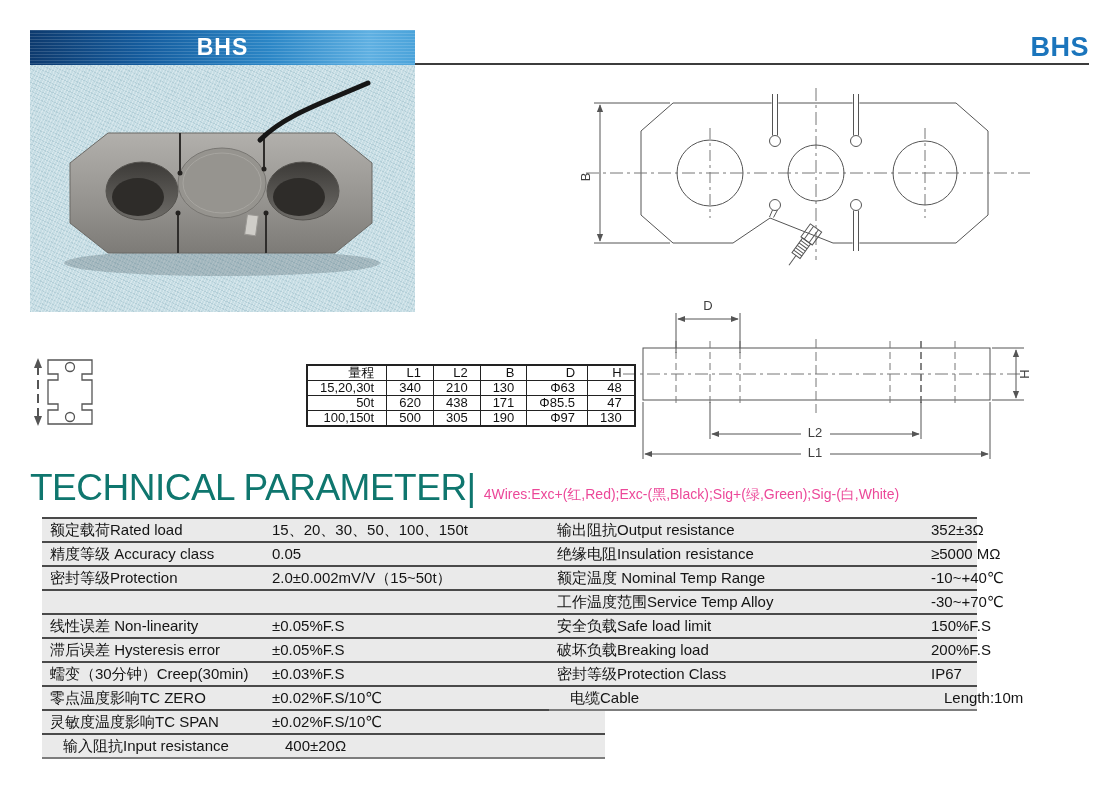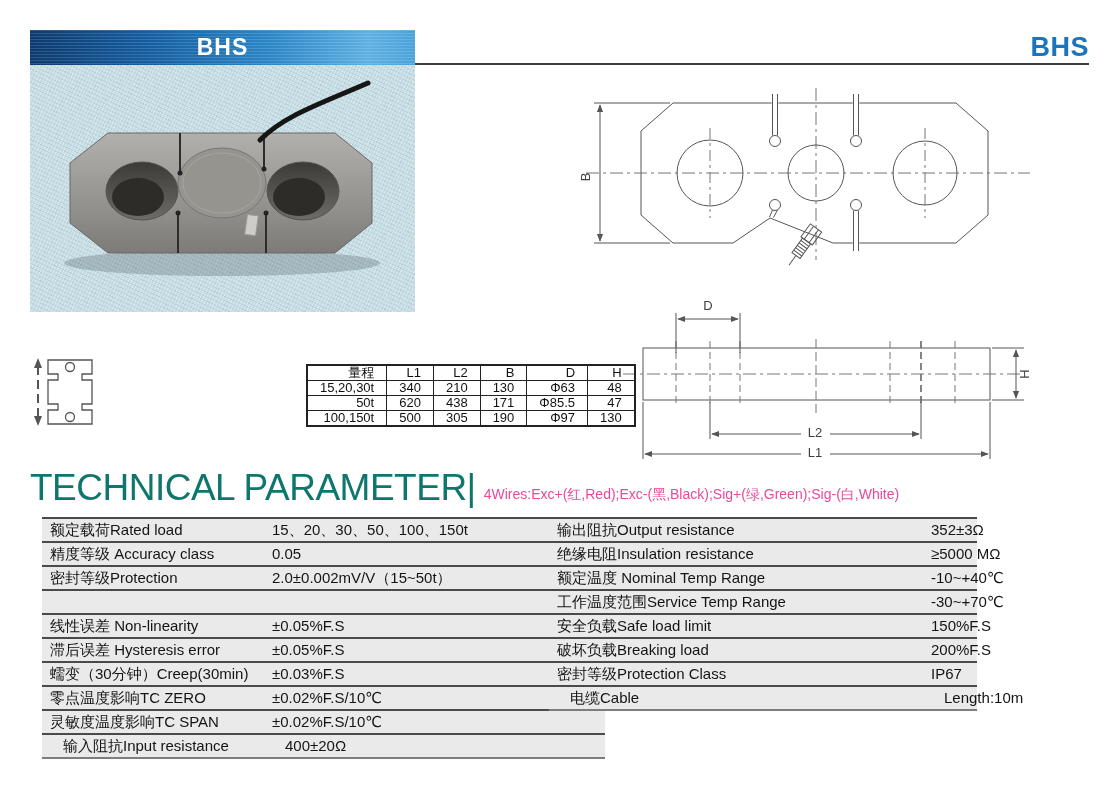--- a/index.html
+++ b/index.html
@@ -289,21 +289,21 @@
       </div>
     <div class="spec-row">
         <span class="spec-label">绝缘电阻Insulation resistance</span>
         <span class="spec-value">≥5000 MΩ</span>
       </div>
     <div class="spec-row">
         <span class="spec-label">额定温度 Nominal Temp Range</span>
         <span class="spec-value">-10~+40℃</span>
       </div>
     <div class="spec-row">
-        <span class="spec-label">工作温度范围Service Temp Range</span>
+        <span class="spec-label">工作温度范围Service Temp Alloy</span>
         <span class="spec-value">-30~+70℃</span>
       </div>
     <div class="spec-row">
         <span class="spec-label">安全负载Safe load limit</span>
         <span class="spec-value">150%F.S</span>
       </div>
     <div class="spec-row">
         <span class="spec-label">破坏负载Breaking load</span>
         <span class="spec-value">200%F.S</span>
       </div>

